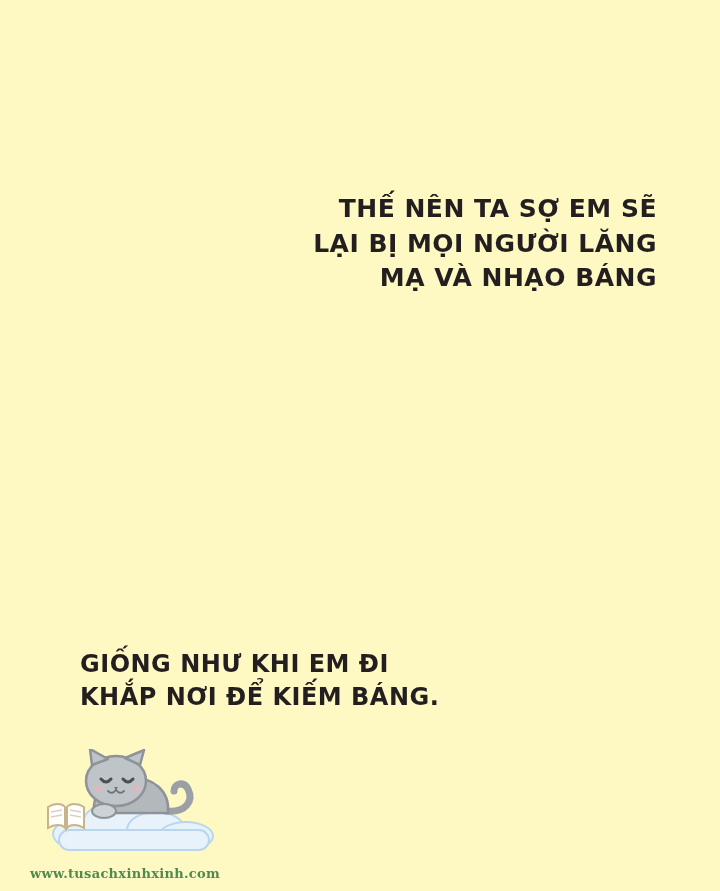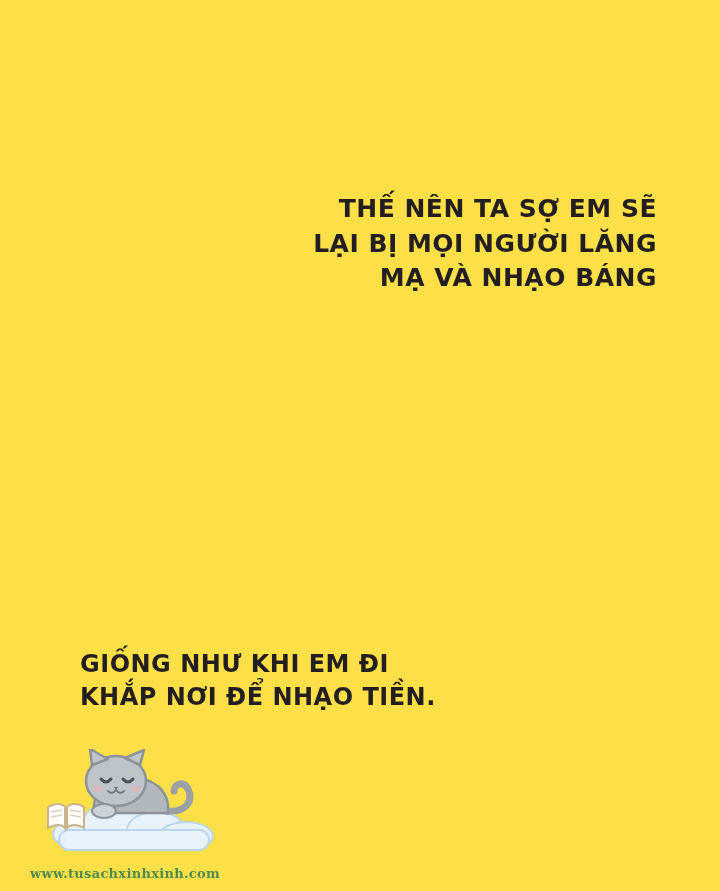--- a/index.html
+++ b/index.html
@@ -7,21 +7,21 @@
     padding: 0;
     background: #ffffff;
   }
   body {
     font-family: "DejaVu Sans", sans-serif;
   }
   #page {
     position: relative;
     width: 720px;
     height: 891px;
-    background: #fde047;
+    background: #fef9c3;
     overflow: hidden;
   }
 
   
   .dialogue {
     position: absolute;
     color: #231f20;
     font-family: "DejaVu Sans", sans-serif;
     font-weight: 700;
     letter-spacing: 0.5px;
@@ -105,21 +105,21 @@
 </head>
 <body>
 
 <div id="page">
 
   <div id="dialogue-top" class="dialogue">THẾ NÊN TA SỢ EM SẼ
 LẠI BỊ MỌI NGƯỜI LĂNG
 MẠ VÀ NHẠO BÁNG</div>
 
   <div id="dialogue-bottom" class="dialogue">GIỐNG NHƯ KHI EM ĐI
-KHẮP NƠI ĐỂ NHẠO TIỀN.</div>
+KHẮP NƠI ĐỂ KIẾM BÁNG.</div>
 
   <div id="watermark">
 
     <div id="cloud-shape">
       <div class="puff p1"></div>
       <div class="puff p2"></div>
       <div class="puff p3"></div>
       <div class="puff p4"></div>
       <div class="base"></div>
     </div>

